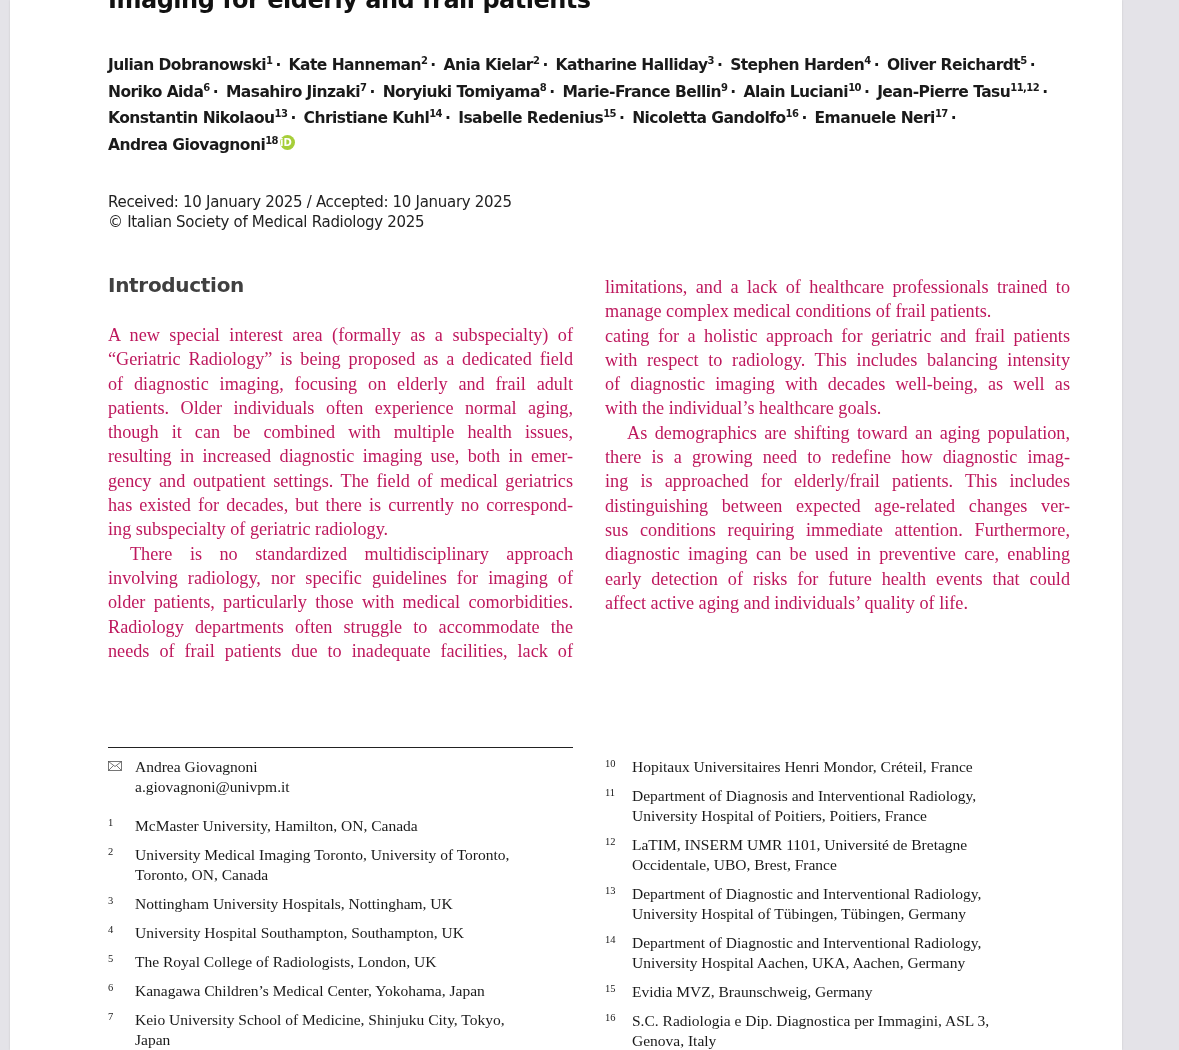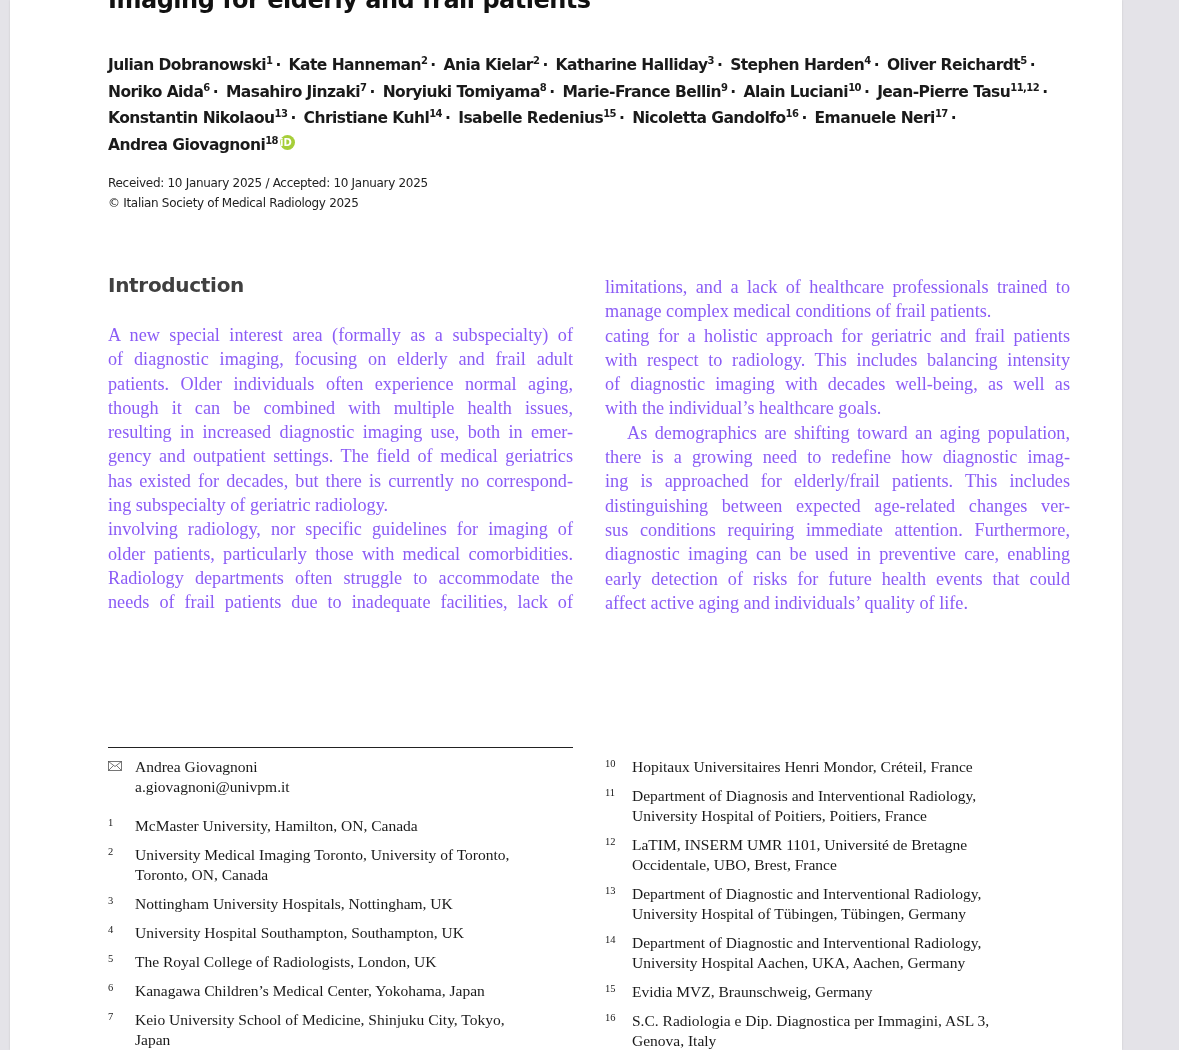--- a/index.html
+++ b/index.html
@@ -68,43 +68,43 @@
       vertical-align: middle;
       position: relative;
       top: -3px;
       margin-left: 2px;
       font-family: "DejaVu Sans", sans-serif;
       letter-spacing: 0;
     }
     .dates {
       position: absolute;
       left: 98px;
-      top: 173px;
-      font-family: "DejaVu Sans", sans-serif;
-      font-size: 12px;
+      top: 192px;
+      font-family: "DejaVu Sans", sans-serif;
+      font-size: 15px;
       line-height: 20px;
       color: #222;
       letter-spacing: -0.3px;
     }
     .heading {
       position: absolute;
       left: 98px;
       top: 273px;
       font-family: "DejaVu Sans", sans-serif;
       font-weight: bold;
       font-size: 20px;
       color: #404040;
       letter-spacing: -0.3px;
     }
     .col {
       position: absolute;
       font-family: "Liberation Serif", serif;
       font-size: 18.2px;
       line-height: 24.3px;
-      color: #8b5cf6;
+      color: #be185d;
       text-align: justify;
     }
     .col .l { display: block; text-align: justify; text-align-last: justify; white-space: nowrap; }
     .col .l.last { text-align-last: left; }
     .col .l.indent { text-indent: 22px; }
     .col-left { left: 98px; top: 323px; width: 465px; }
     .col-right { left: 595px; top: 275px; width: 465px; }
 
     .rule {
       position: absolute;
@@ -182,27 +182,29 @@
 
   <div class="dates">
     <div>Received: 10 January 2025 / Accepted: 10 January 2025</div>
     <div>© Italian Society of Medical Radiology 2025</div>
   </div>
 
   <div class="heading">Introduction</div>
 
   <div class="col col-left" id="col-left">
       <span class="l">A new special interest area (formally as a subspecialty) of</span>
+      <span class="l">“Geriatric Radiology” is being proposed as a dedicated field</span>
       <span class="l">of diagnostic imaging, focusing on elderly and frail adult</span>
       <span class="l">patients. Older individuals often experience normal aging,</span>
       <span class="l">though it can be combined with multiple health issues,</span>
       <span class="l">resulting in increased diagnostic imaging use, both in emer-</span>
       <span class="l">gency and outpatient settings. The field of medical geriatrics</span>
       <span class="l">has existed for decades, but there is currently no correspond-</span>
       <span class="l last">ing subspecialty of geriatric radiology.</span>
+      <span class="l indent">There is no standardized multidisciplinary approach</span>
       <span class="l">involving radiology, nor specific guidelines for imaging of</span>
       <span class="l">older patients, particularly those with medical comorbidities.</span>
       <span class="l">Radiology departments often struggle to accommodate the</span>
       <span class="l">needs of frail patients due to inadequate facilities, lack of</span>
     </div>
   <div class="col col-right" id="col-right">
       <span class="l">limitations, and a lack of healthcare professionals trained to</span>
       <span class="l last">manage complex medical conditions of frail patients.</span>
       <span class="l">cating for a holistic approach for geriatric and frail patients</span>
       <span class="l">with respect to radiology. This includes balancing intensity</span>

